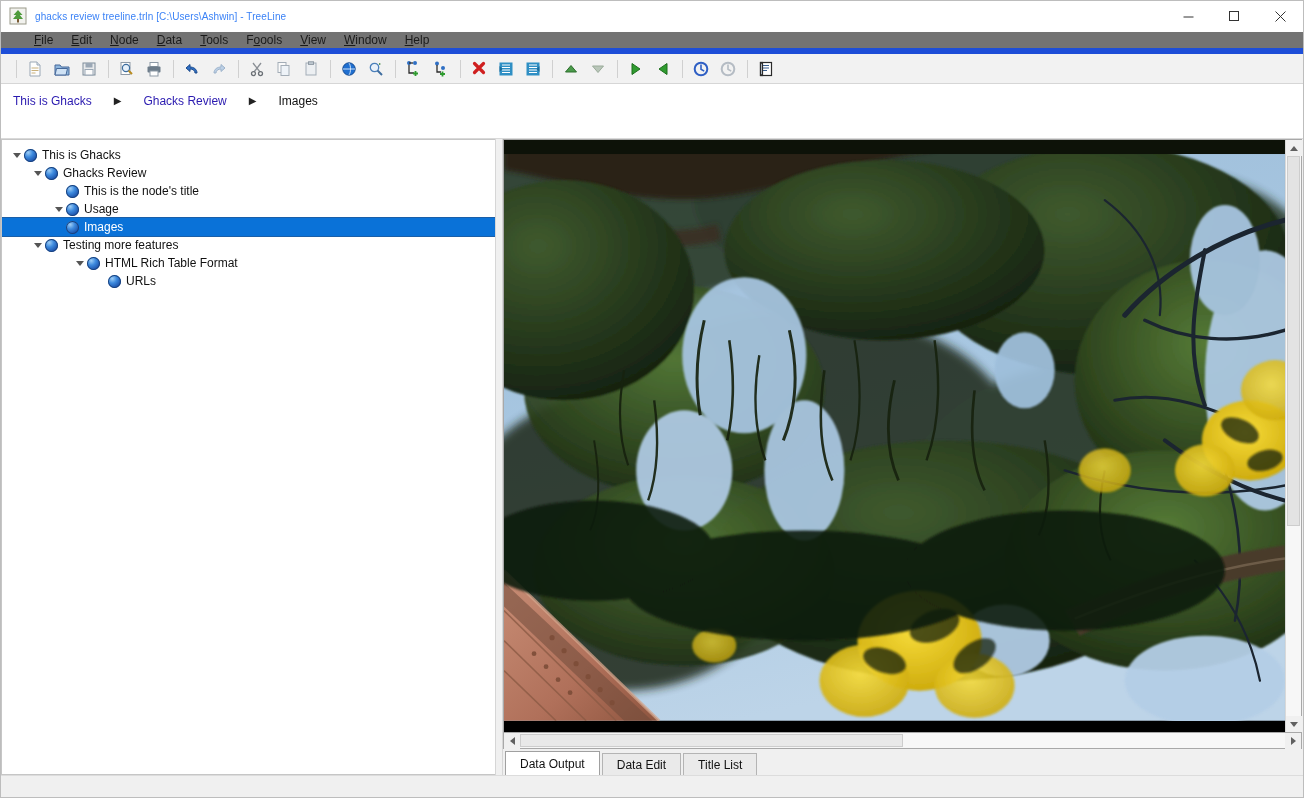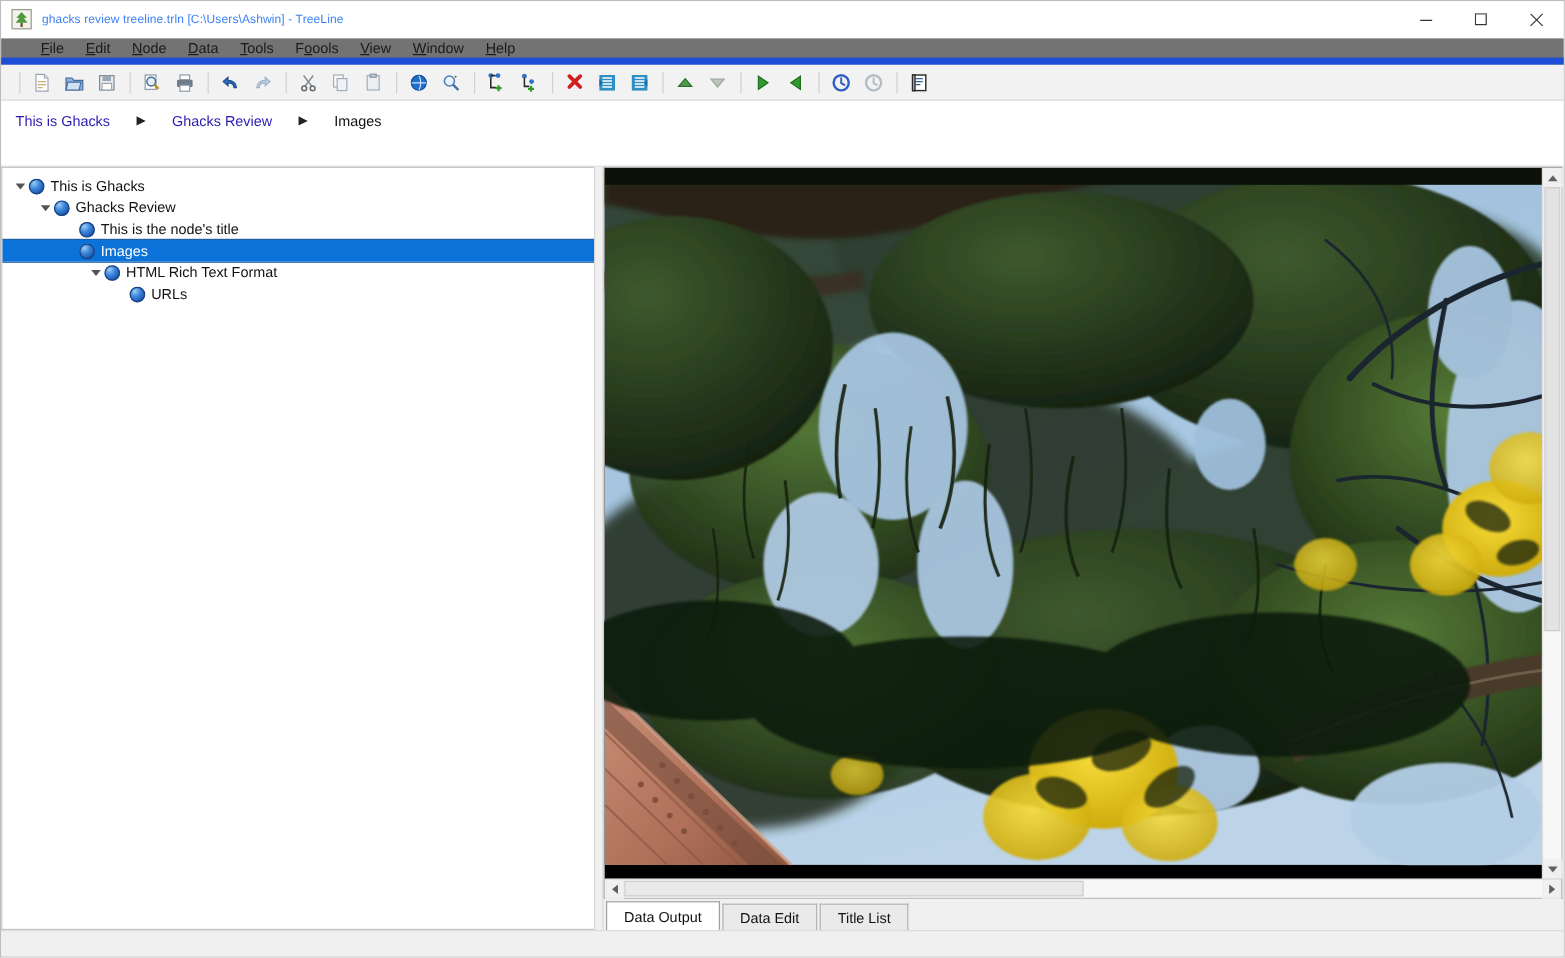--- a/index.html
+++ b/index.html
@@ -558,31 +558,43 @@
             <div class="twisty open"></div>
             <div class="bullet"></div>
             <span class="node-label">Ghacks Review</span>
           </div>
           <div class="tree-row">
             <div style="width: 50px; flex: 0 0 auto;"></div>
             <div class="twisty none"></div>
             <div class="bullet"></div>
             <span class="node-label">This is the node's title</span>
           </div>
+          <div class="tree-row">
+            <div style="width: 50px; flex: 0 0 auto;"></div>
+            <div class="twisty open"></div>
+            <div class="bullet"></div>
+            <span class="node-label">Usage</span>
+          </div>
           <div class="tree-row selected">
             <div style="width: 50px; flex: 0 0 auto;"></div>
             <div class="twisty none"></div>
             <div class="bullet"></div>
             <span class="node-label">Images</span>
           </div>
           <div class="tree-row">
+            <div style="width: 29px; flex: 0 0 auto;"></div>
+            <div class="twisty open"></div>
+            <div class="bullet"></div>
+            <span class="node-label">Testing more features</span>
+          </div>
+          <div class="tree-row">
             <div style="width: 71px; flex: 0 0 auto;"></div>
             <div class="twisty open"></div>
             <div class="bullet"></div>
-            <span class="node-label">HTML Rich Text Format</span>
+            <span class="node-label">HTML Rich Table Format</span>
           </div>
           <div class="tree-row">
             <div style="width: 92px; flex: 0 0 auto;"></div>
             <div class="twisty none"></div>
             <div class="bullet"></div>
             <span class="node-label">URLs</span>
           </div>
         </div>
     </div>
 

